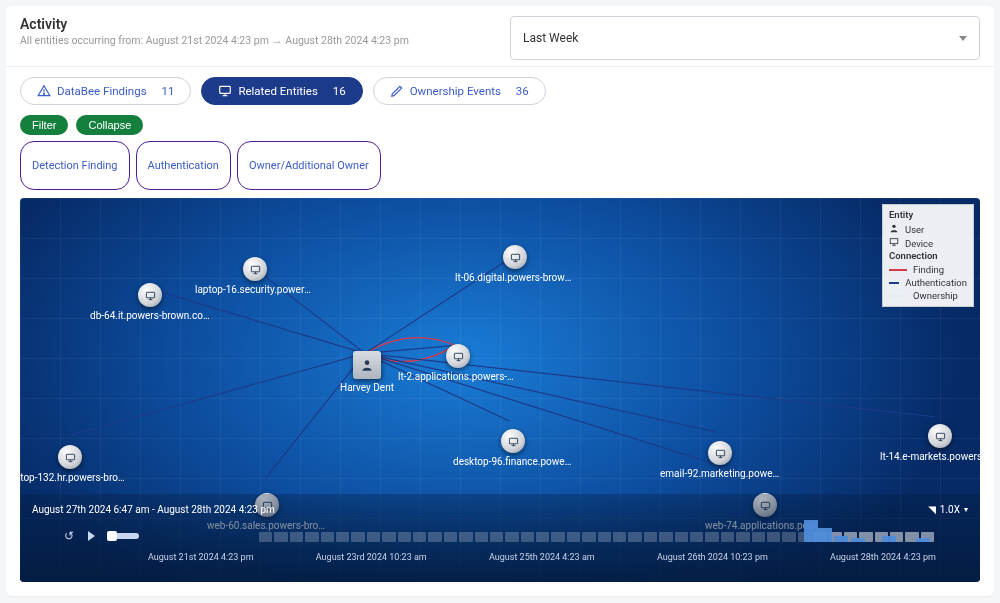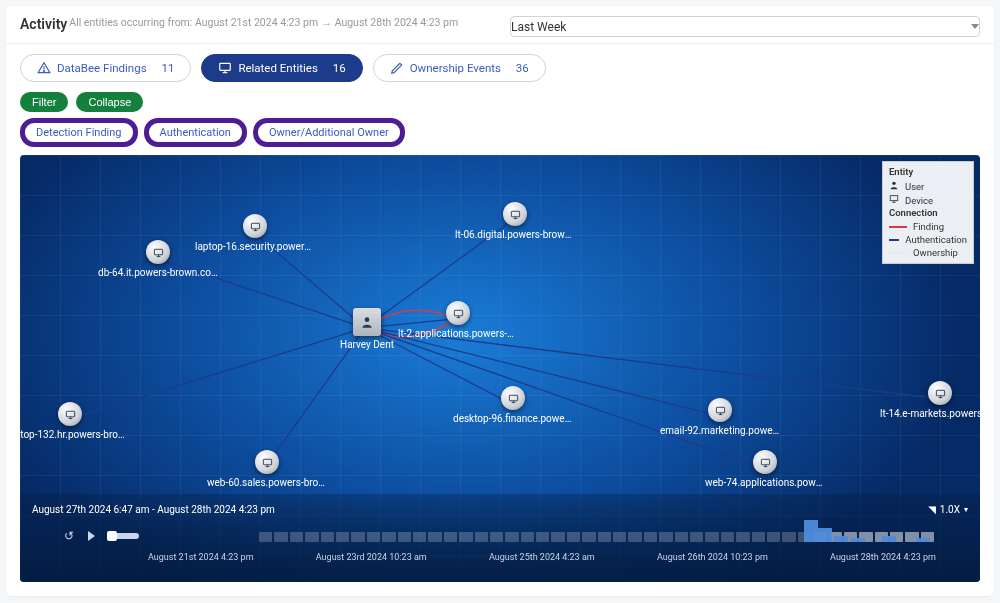--- a/index.html
+++ b/index.html
@@ -21,30 +21,30 @@
   flex-direction: column;
   box-shadow: 0 1px 2px rgba(0,0,0,0.05);
 }
 .header-row {
   display: flex;
   justify-content: space-between;
   align-items: flex-start;
   padding: 10px 14px 6px 14px;
   border-bottom: 1px solid #eee;
 }
-.title-block { display: flex; flex-direction: row; gap: 2px; }
+.title-block { display: flex; flex-direction: column; gap: 2px; }
 .title { font-size: 14px; font-weight: 600; color: #333; }
 .subtitle { font-size: 10.5px; color: #999; }
 .subtitle-arrow { margin: 0 3px; }
 .dropdown {
   width: 470px;
-  height: 21px;
+  height: 44px;
   border: 1px solid #d0d3dc;
   border-radius: 4px;
-  padding: 0 0;
+  padding: 0 12px;
   display: flex;
   align-items: center;
   justify-content: space-between;
   font-size: 12px;
   color: #333;
   background: #fff;
 }
 .chev-down {
   width: 0; height: 0;
   border-left: 4px solid transparent;
@@ -86,25 +86,25 @@
   padding: 4px 12px;
   font-size: 11px;
   border: none;
 }
 .chips-row {
   display: flex;
   gap: 6px;
   padding: 0 14px 8px 14px;
 }
 .chip {
-  border: 5px solid #4c1d95;
+  border: 1px solid #4c1d95;
   color: #3b5cc4;
   background: #fff;
   border-radius: 14px;
-  padding: 3px 11px;
+  padding: 17px 11px;
   font-size: 11px;
 }
 .graph-area {
   flex: 1;
   margin: 0 14px 14px 14px;
   border-radius: 4px;
   position: relative;
   background: radial-gradient(ellipse 500px 300px at 46% 42%, #1a7cd6 0%, #0d4ea0 55%, #062a66 100%);
   overflow: hidden;
 }
@@ -328,21 +328,21 @@
         <div class="node" style="left: 438px; top: 165px;">
           <div class="node-circle">
             <svg viewBox="0 0 24 24">
               <rect x="3" y="5" width="18" height="12" rx="1" fill="none" stroke="#2a3a55" stroke-width="2"></rect>
               <line x1="8" y1="21" x2="16" y2="21" stroke="#2a3a55" stroke-width="2"></line>
               <line x1="12" y1="17" x2="12" y2="21" stroke="#2a3a55" stroke-width="2"></line>
             </svg>
           </div>
           <div class="node-label-box">lt-2.applications.powers-br...</div>
         </div>
-        <div class="node" style="left: 138px; top: 104px;">
+        <div class="node" style="left: 130px; top: 104px;">
           <div class="node-circle">
             <svg viewBox="0 0 24 24">
               <rect x="3" y="5" width="18" height="12" rx="1" fill="none" stroke="#2a3a55" stroke-width="2"></rect>
               <line x1="8" y1="21" x2="16" y2="21" stroke="#2a3a55" stroke-width="2"></line>
               <line x1="12" y1="17" x2="12" y2="21" stroke="#2a3a55" stroke-width="2"></line>
             </svg>
           </div>
           <div class="node-label-box">db-64.it.powers-brown.com</div>
         </div>
         <div class="node" style="left: 235px; top: 78px;">

